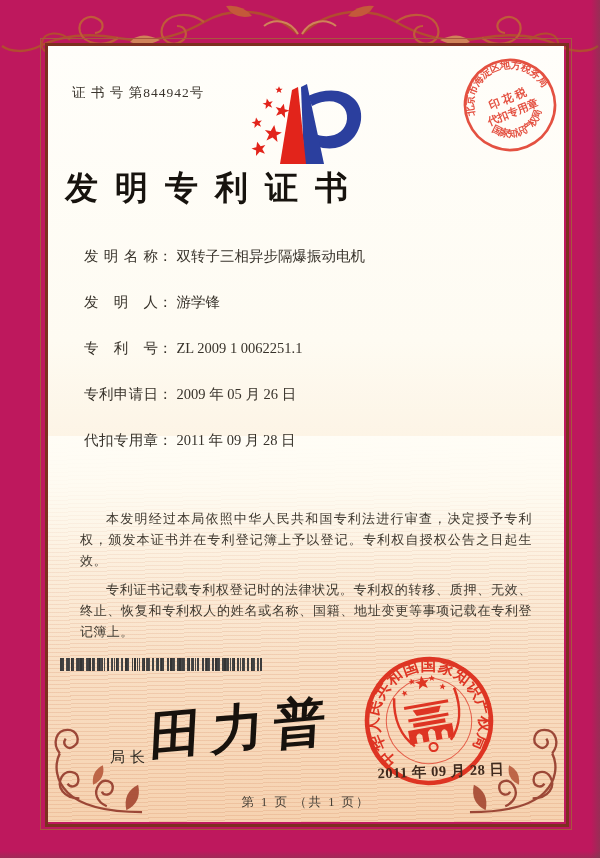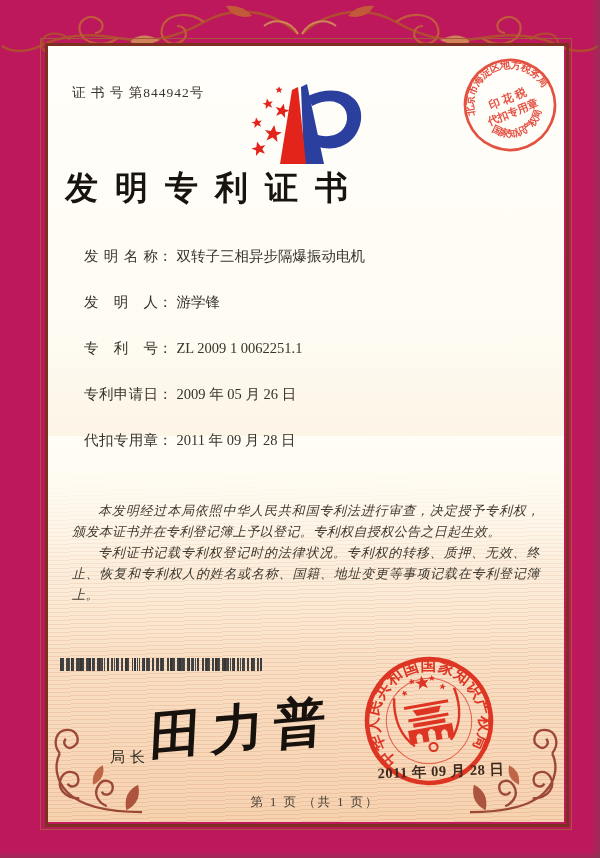--- a/index.html
+++ b/index.html
@@ -24,35 +24,35 @@
   .logo{position:absolute;left:198px;top:34px;width:122px;height:92px;}
   .tax-stamp{position:absolute;right:5px;top:10px;width:98px;height:98px;opacity:.93;}
   .title{position:absolute;left:0;top:120px;width:100%;text-align:left;
          font-size:33px;font-weight:bold;letter-spacing:17px;text-indent:17px;color:#17130e;}
   .fields{position:absolute;left:24px;top:200px;width:470px;}
   .frow{margin-bottom:25px;line-height:21px;font-size:14.5px;color:#37322a;white-space:nowrap;}
   .flabel{display:inline-block;width:74px;text-align:justify;text-align-last:justify;vertical-align:bottom;margin-left:12px;}
   .fcolon{display:inline-block;margin-right:4px;}
   .paras{position:absolute;left:24px;top:454px;width:468px;font-size:13px;line-height:21px;
          color:#3e382f;letter-spacing:.4px;text-align:justify;}
-  .paras p{margin:0;text-indent:2em;font-style:italic;}
+  .paras p{margin:8px;text-indent:2em;}
   .barcode{position:absolute;left:12px;top:612px;width:198px;height:13px;
         border-left:2px solid #3c3c3c;border-right:2px solid #3c3c3c;
         background:
          repeating-linear-gradient(90deg,#414141 0 1.5px,rgba(0,0,0,0) 1.5px 5px),
          repeating-linear-gradient(90deg,#343434 0 2px,rgba(0,0,0,0) 2px 9px),
          repeating-linear-gradient(90deg,#4a4a4a 0 1px,rgba(0,0,0,0) 1px 3.5px);}
   .sig-title{position:absolute;left:62px;top:702px;font-size:15px;letter-spacing:5px;color:#2e2922;}
   .sig-name{position:absolute;left:102px;top:656px;font-size:52px;font-weight:bold;color:#17120d;
         letter-spacing:10px;transform:rotate(-5deg) skewX(-8deg);transform-origin:left center;}
   .seal{position:absolute;left:314px;top:608px;width:134px;height:134px;opacity:.9;z-index:4;}
   .seal-date{position:absolute;left:318px;top:716px;width:150px;text-align:center;font-size:14.5px;
         font-weight:bold;letter-spacing:.5px;color:#3f2a1e;z-index:5;transform:rotate(-2deg);}
   .footer{position:absolute;left:0;top:748px;width:100%;text-align:center;font-size:12.5px;
-        letter-spacing:2px;color:#433d34;padding-left:9px;}
+        letter-spacing:2px;color:#433d34;}
   .flourish{position:absolute;bottom:4px;width:94px;height:94px;opacity:.9;}
   .flourish.fl-l{left:2px;}
   .flourish.fl-r{right:2px;transform:scaleX(-1);}
   svg text{font-family:"Liberation Serif","DejaVu Serif",serif;}
 </style>
 </head>
 <body>
 
 <div class="page">
 

